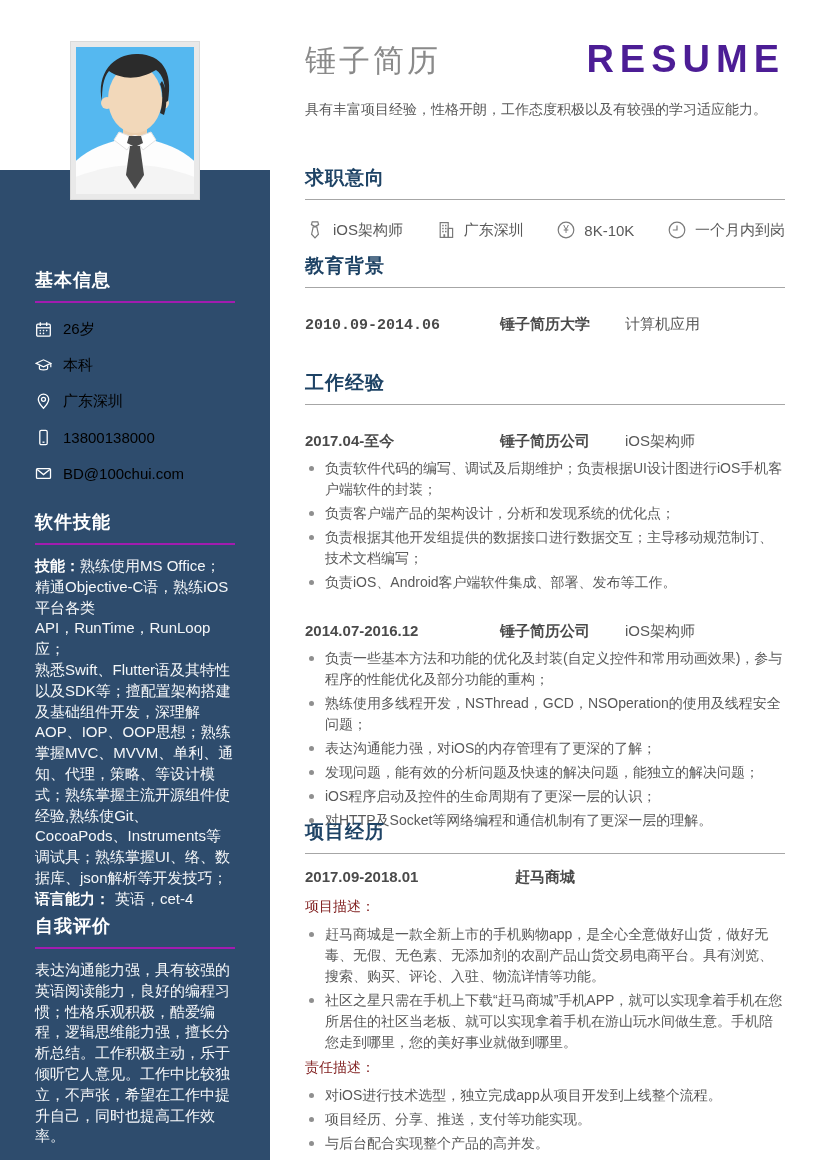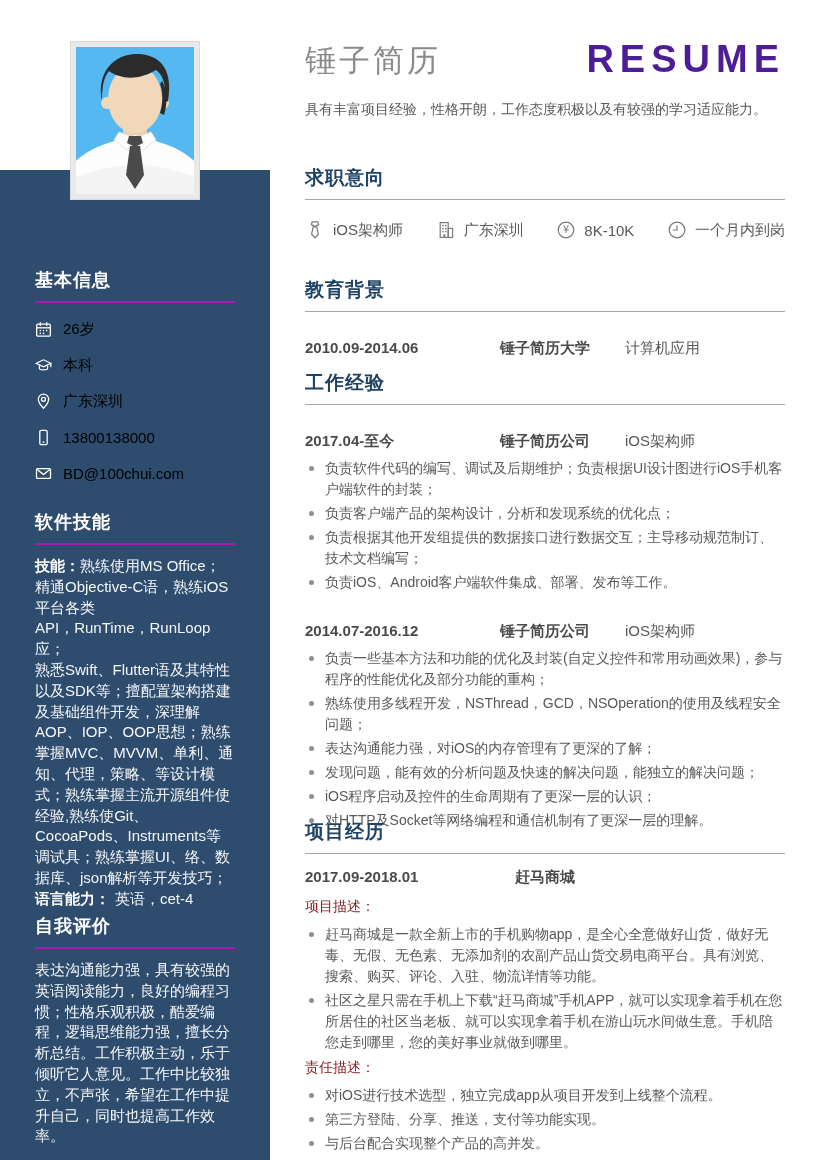--- a/index.html
+++ b/index.html
@@ -42,21 +42,21 @@
     position:absolute; top:40px; left:0; font-size:31px; font-weight:400;
     color:#8a8a8a; letter-spacing:3px;
   }
   .watermark {
     position:absolute; top:38px; right:0; font-size:38px; font-weight:800;
     color:#4c1d95; letter-spacing:6px;
   }
   .summary { position:absolute; top:101px; left:0; width:480px; font-size:14px; color:#595959; }
   .section { position:absolute; left:0; width:480px; }
   .sec-job  { top:165px; }
-  .sec-edu  { top:277px; }
+  .sec-edu  { top:253px;font-family:Liberation Mono, monospace; }
   .sec-work { top:370px; }
   .sec-proj { top:819px; }
   .section h2 {
     font-size:19px; font-weight:700; color:#1e4365; letter-spacing:1px;
     padding-bottom:8px; border-bottom:1px solid #a6a6a6;
   }
   .intent-row { margin-top:20px; display:flex; justify-content:space-between; align-items:center; }
   .intent-item { display:flex; align-items:center; gap:8px; font-size:15px; color:#595959; }
   .entry-head {
     margin-top:15px; display:grid; grid-template-columns:1fr 1fr 1fr;
@@ -268,19 +268,19 @@
 
     <div class="desc-label">项目描述：</div>
     <ul class="bullets tight">
       <li>赶马商城是一款全新上市的手机购物app，是全心全意做好山货，做好无毒、无假、无色素、无添加剂的农副产品山货交易电商平台。具有浏览、搜索、购买、评论、入驻、物流详情等功能。</li>
       <li>社区之星只需在手机上下载“赶马商城”手机APP，就可以实现拿着手机在您所居住的社区当老板、就可以实现拿着手机在游山玩水间做生意。手机陪您走到哪里，您的美好事业就做到哪里。</li>
     </ul>
 
     <div class="desc-label tight">责任描述：</div>
     <ul class="bullets tight">
       <li>对iOS进行技术选型，独立完成app从项目开发到上线整个流程。</li>
-      <li>第三方登陆、分享、推送，支付等功能实现。</li>
+      <li>项目经历、分享、推送，支付等功能实现。</li>
       <li>与后台配合实现整个产品的高并发。</li>
       <li>产品测试、性能把控，打包上架。</li>
     </ul>
   </div>
 
 </div>
 
 </body></html>

